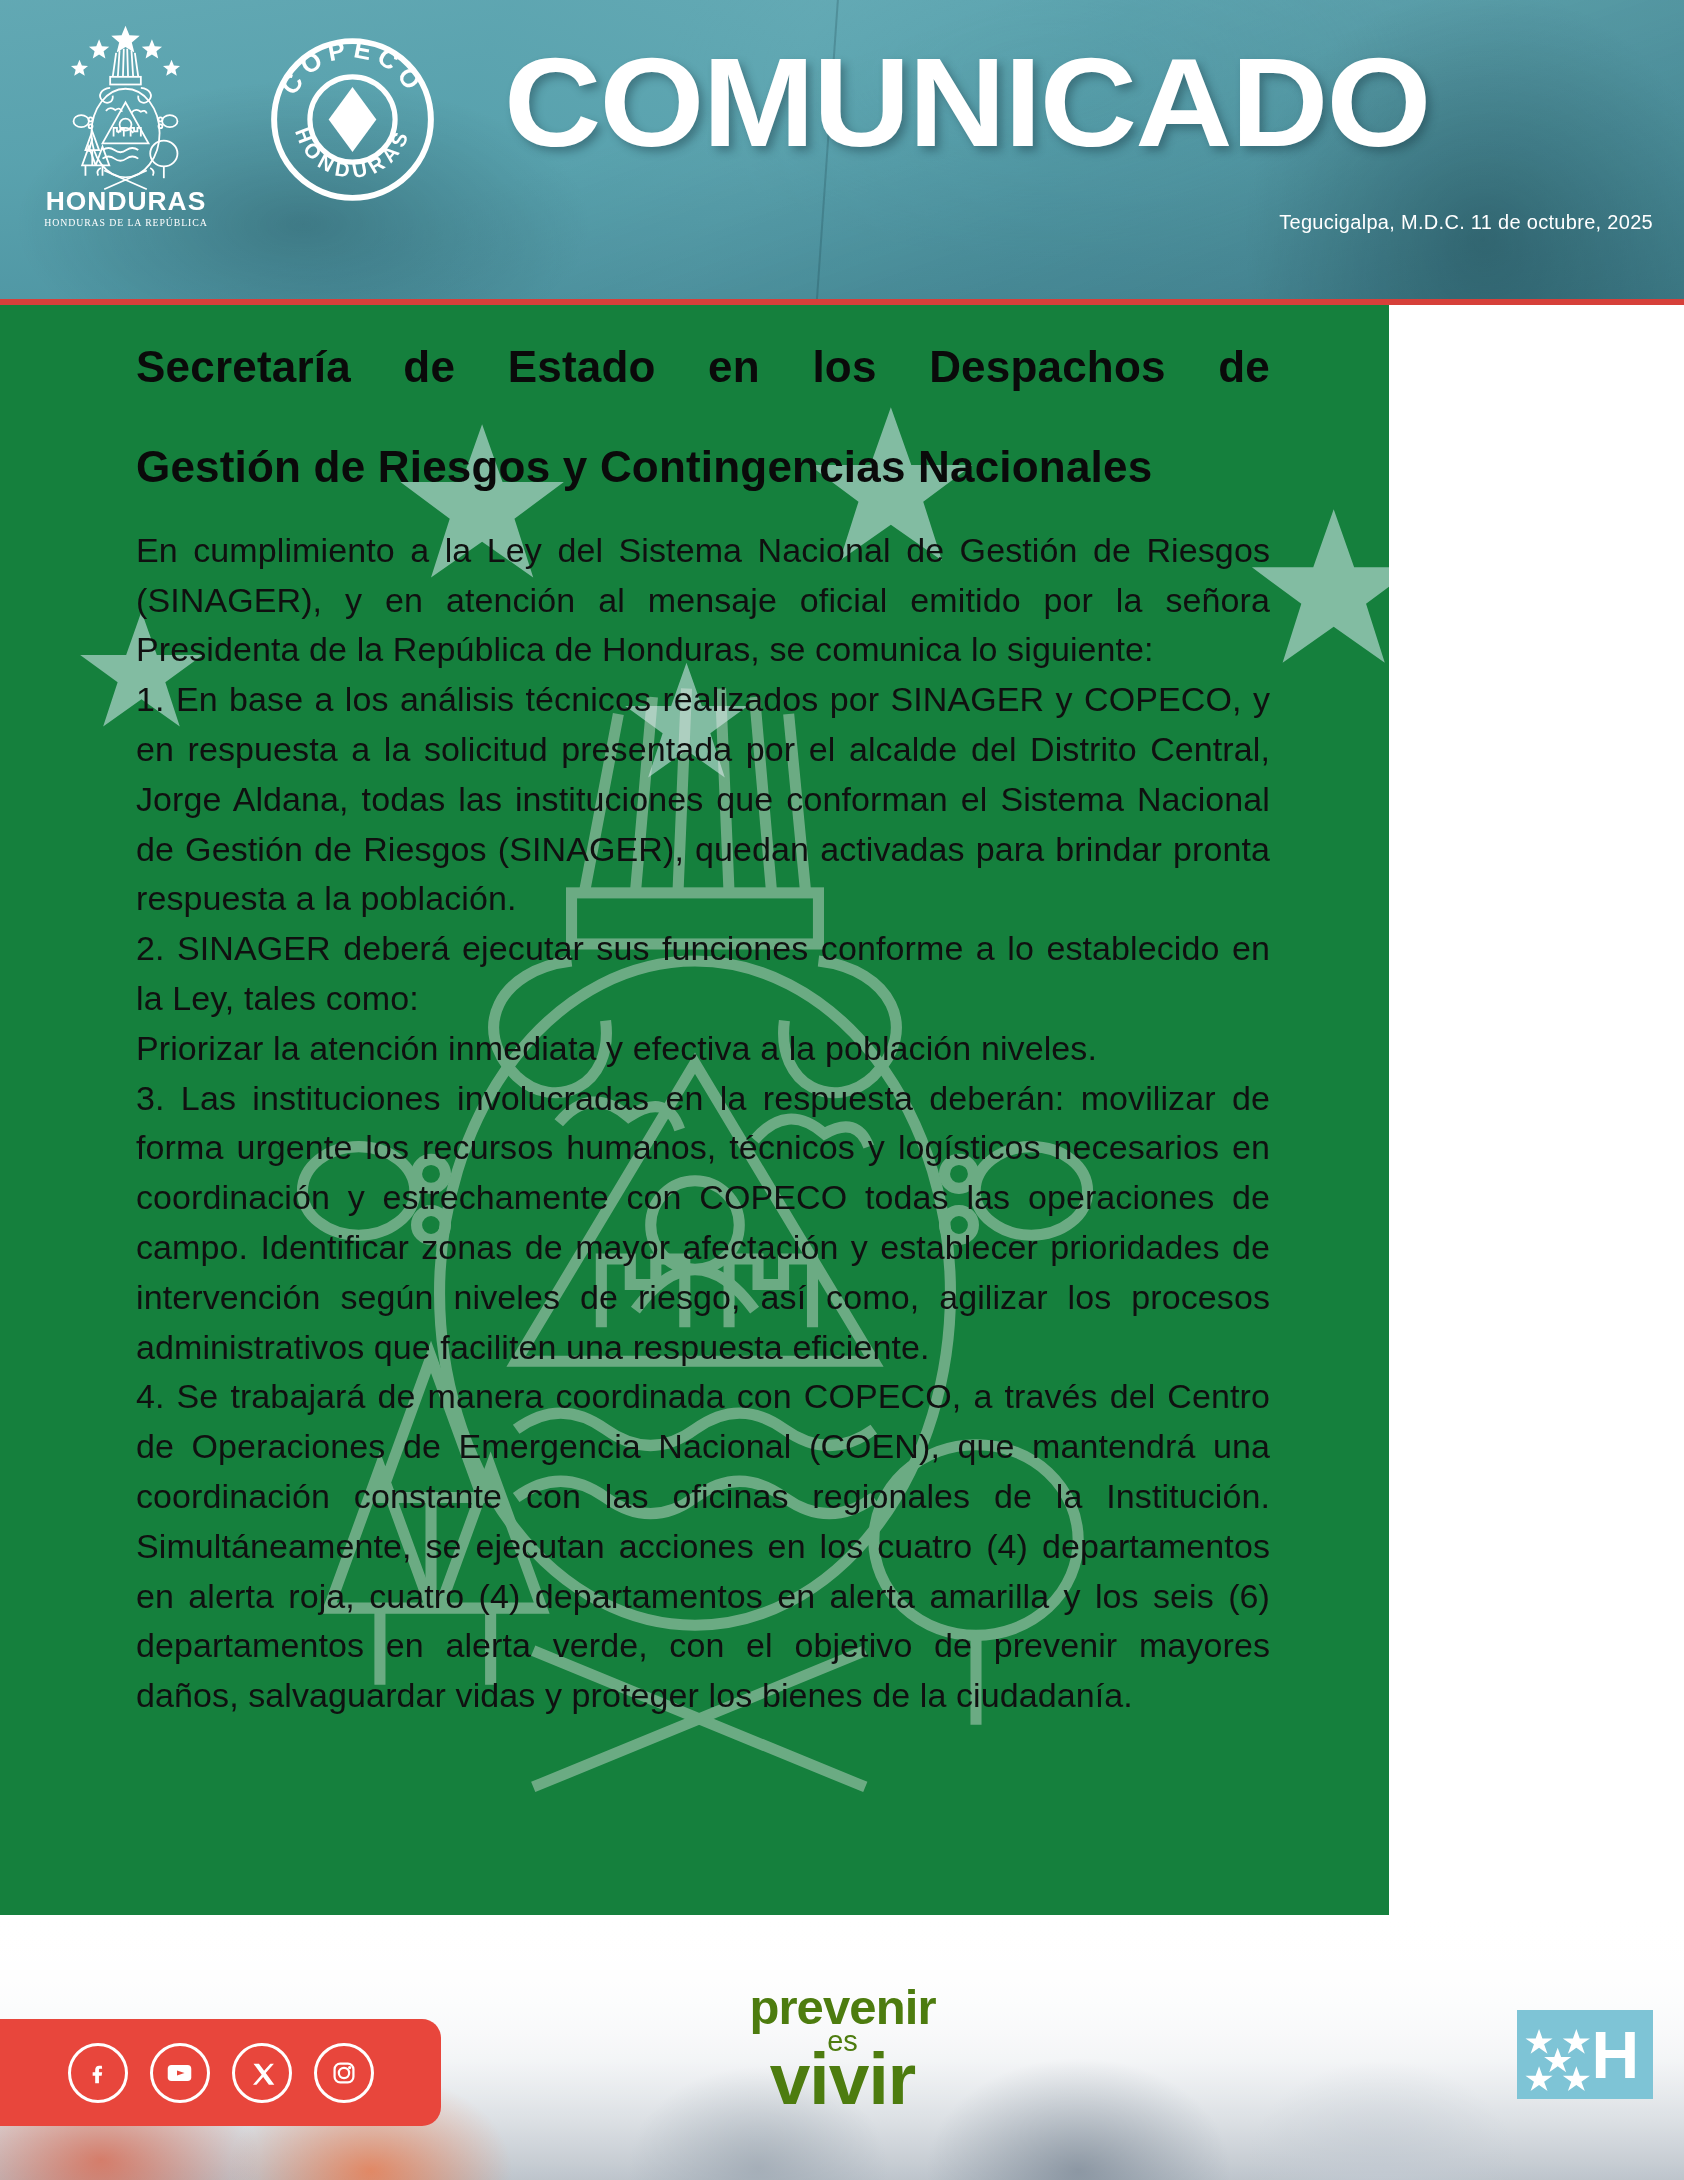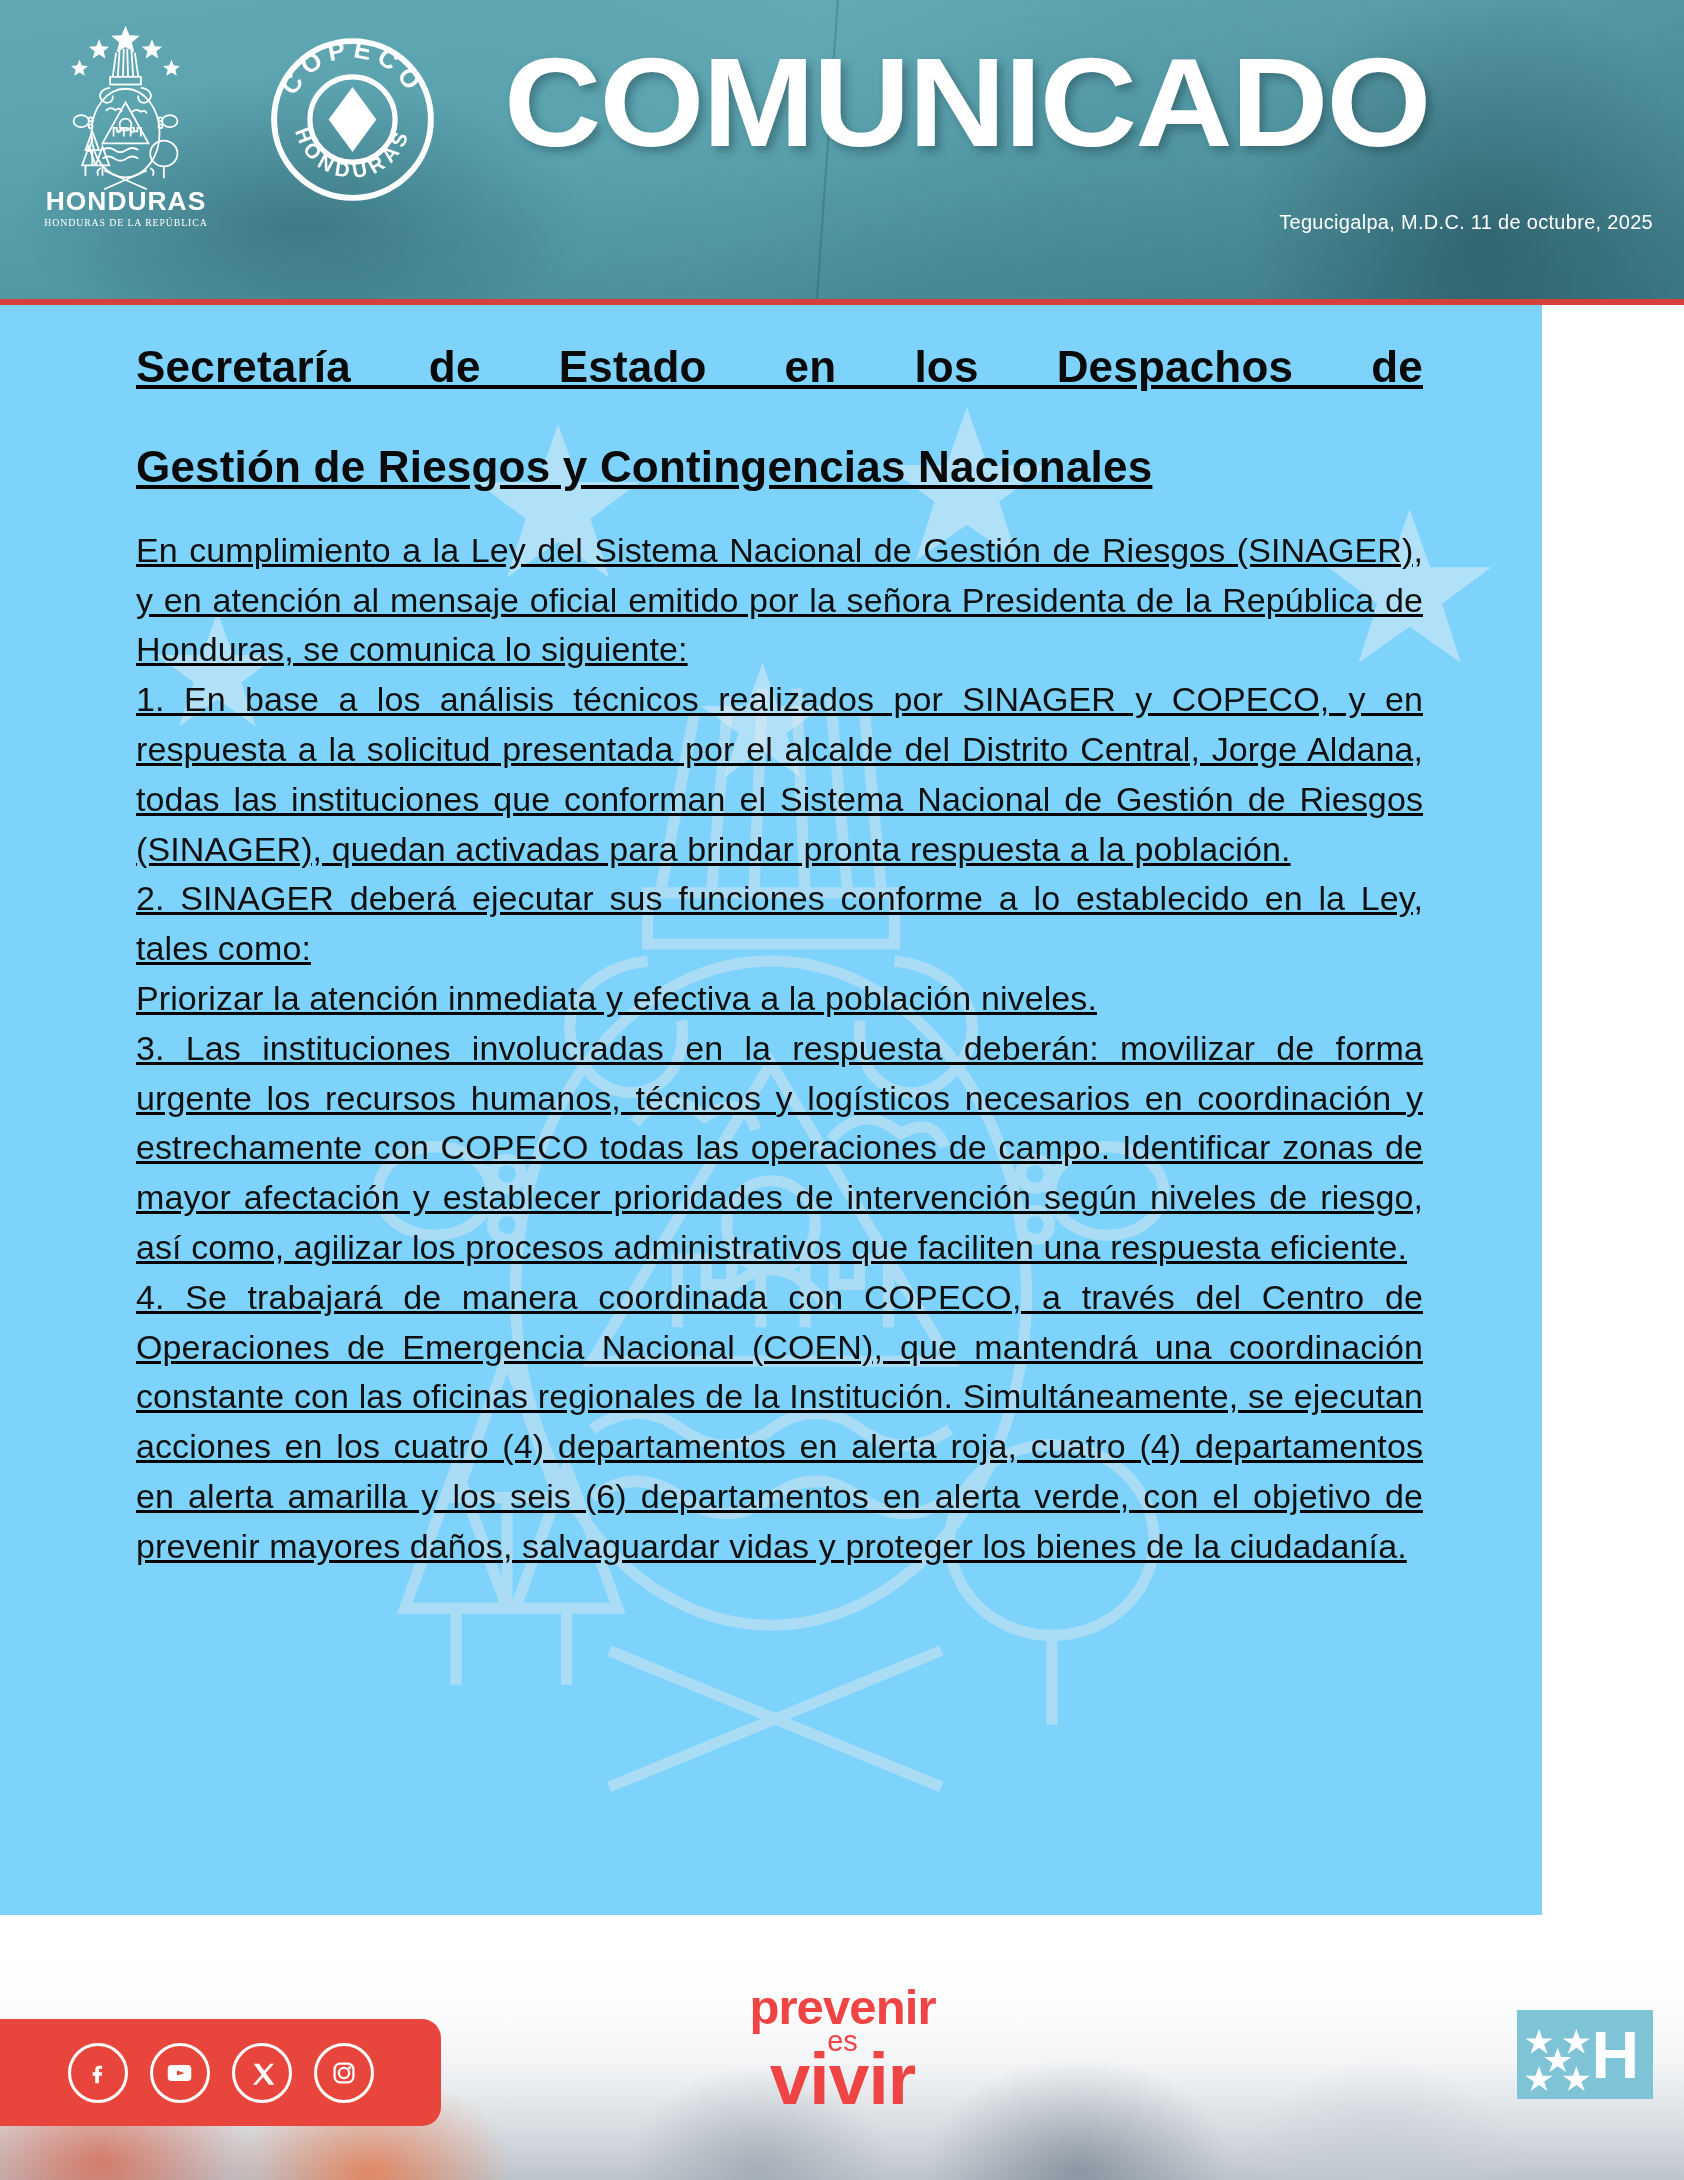--- a/index.html
+++ b/index.html
@@ -110,25 +110,24 @@
     color: #ffffff;
     font-family: "Liberation Sans", sans-serif;
     font-size: 20px;
     letter-spacing: 0.3px;
     white-space: nowrap;
   }
 
   
   .body-wrap {
     position: relative;
-    width: 1542px;
+    width: 1389px;
     height: 1610px;
-    background: #7dd3fc;
-    overflow: hidden;
-    text-decoration: underline;
+    background: #15803d;
+    overflow: hidden;
   }
 
   
   .watermark {
     position: absolute;
     left: 50%;
     top: 375px;
     transform: translateX(-50%);
     width: 835px;
     height: 1124px;
@@ -233,21 +232,21 @@
     flex: 0 0 auto;
   }
 
   .slogan {
     position: absolute;
     left: 50%;
     top: 68px;
     transform: translateX(-50%);
     width: 256px;
     text-align: center;
-    color: #ef4444;
+    color: #4d7c0f;
     line-height: 1;
   }
   .slogan .s-prevenir {
     display: block;
     font-family: "Liberation Sans", sans-serif;
     font-weight: 700;
     font-size: 49px;
     letter-spacing: -0.9px;
   }
   .slogan .s-es {

